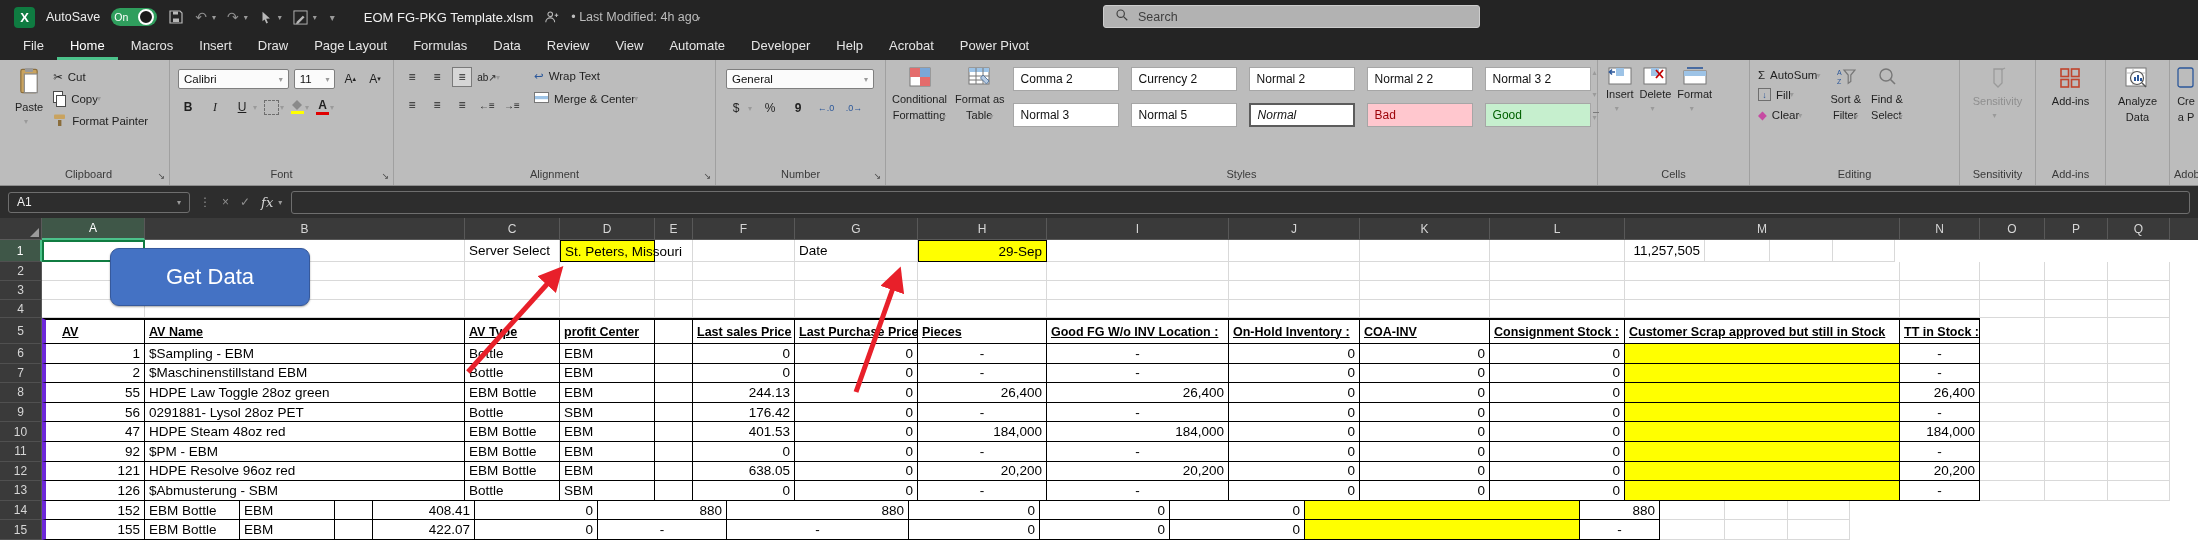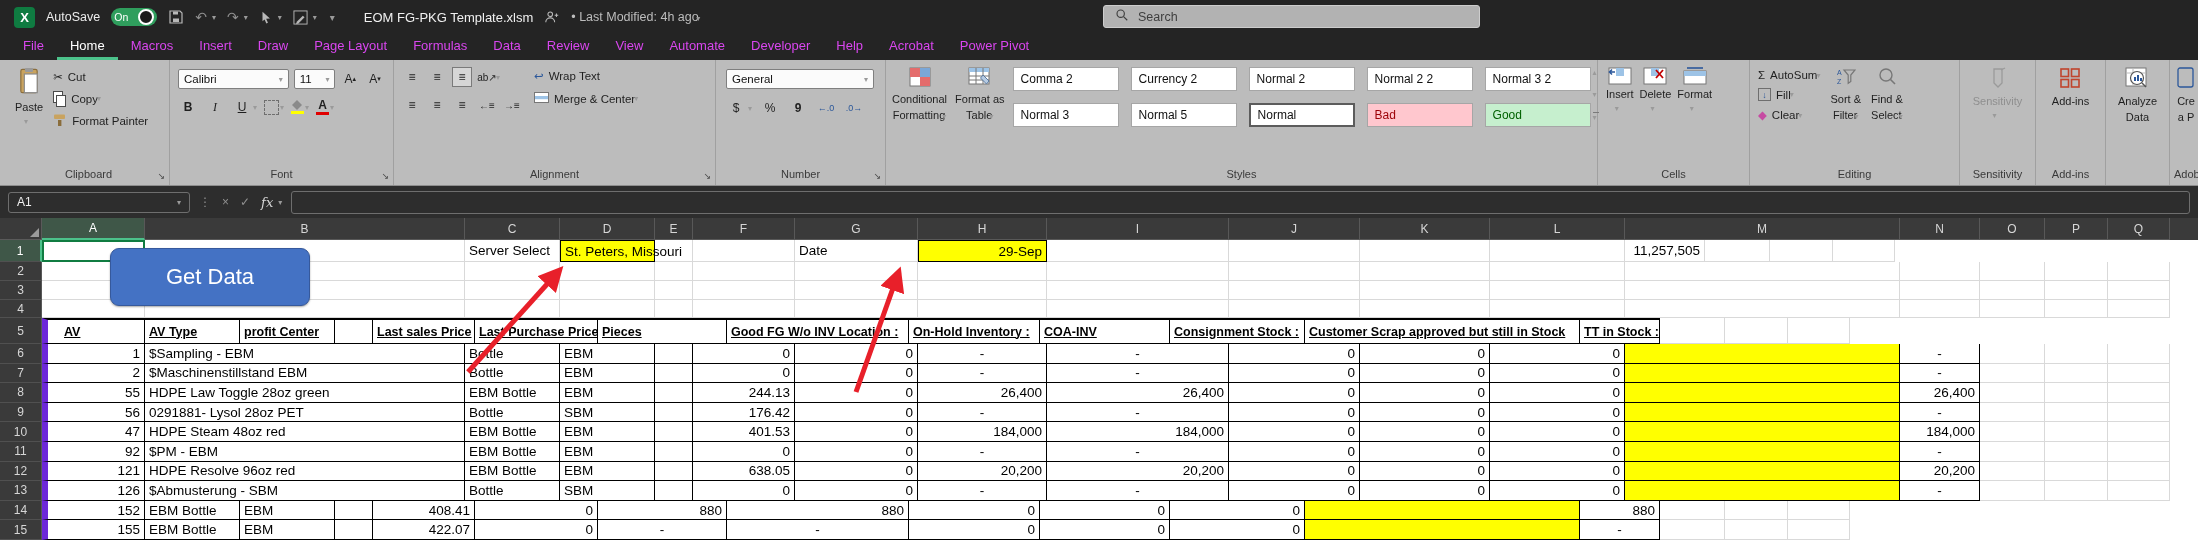--- a/index.html
+++ b/index.html
@@ -21,21 +21,21 @@
   .dd{font-size:8px;color:#9a9a9a;margin-left:-6px;}
   .filename{margin-left:18px;font-size:13px;color:#f0f0f0;white-space:nowrap;}
   .modified{font-size:12.5px;color:#bdbdbd;white-space:nowrap;}
   .searchbox{position:absolute;left:1103px;top:5px;width:377px;height:23px;background:#b2b2b2;
              border:1px solid #cdcdcd;border-radius:3px;display:flex;align-items:center;gap:9px;
              padding:0 11px;color:#3f3f3f;font-size:12.5px;box-sizing:border-box;}
 
   
   .tabsrow{position:absolute;top:34px;left:0;right:0;height:26px;background:#242424;
            display:flex;align-items:flex-end;padding-left:10px;}
-  .tab{padding:0 13px;height:26px;line-height:23px;font-size:13px;color:#d946ef;
+  .tab{padding:0 13px;height:26px;line-height:23px;font-size:13px;color:#e5e5e5;
        border-bottom:3px solid transparent;box-sizing:border-box;white-space:nowrap;}
   .tab.active{color:#fff;border-bottom-color:#4cc28b;}
 
   
   .ribbon{position:absolute;top:60px;left:0;right:0;height:126px;background:#bcbcbc;
           border-bottom:1px solid #8d8d8d;box-sizing:border-box;color:#1f1f1f;overflow:hidden;}
   .grp{position:absolute;top:0;bottom:0;border-right:1px solid #a0a0a0;box-sizing:border-box;}
   .grp-label{position:absolute;bottom:5px;left:0;right:0;text-align:center;font-size:11px;
              color:#3a3a3a;white-space:nowrap;overflow:hidden;}
   .launch{position:absolute;right:4px;bottom:4px;font-size:9px;color:#4a4a4a;}
@@ -51,21 +51,21 @@
   .colorbar{display:flex;flex-direction:column;align-items:center;line-height:1;}
   .bar{width:13px;height:3px;margin-top:1px;}
   .copy-icon{position:relative;width:13px;height:15px;flex-shrink:0;}
   .copy-icon i{position:absolute;width:8px;height:10px;border:1px solid #4a4a4a;background:#fff;display:block;}
   .copy-icon i:first-child{left:0;top:0;}
   .copy-icon i:last-child{left:3px;top:4px;}
   .chip{width:106px;height:24px;background:#fff;border:1px solid #a6a6a6;font-size:12px;
         display:flex;align-items:center;padding-left:7px;box-sizing:border-box;color:#111;}
   .chip.bad{background:#ffc7ce;color:#9c0006;}
   .chip.good{background:#c6efce;color:#006100;}
-  .chip.selected{border:2px solid #5c5c5c;}
+  .chip.selected{border:2px solid #5c5c5c;font-style:italic;}
   .gallery{display:grid;grid-template-columns:repeat(5,106px);grid-auto-rows:24px;gap:12px;}
   .gray{color:#8f8f8f !important;}
   .cellgrid-ic svg{display:block;}
 
   
   .fbar{position:absolute;top:186px;left:0;right:0;height:32px;background:#2d2d2d;display:flex;
         align-items:center;gap:9px;padding:0 8px;box-sizing:border-box;}
   .namebox{width:182px;height:21px;border:1px solid #6e6e6e;border-radius:3px;color:#f0f0f0;
            font-size:12px;display:flex;align-items:center;justify-content:space-between;
            padding:0 8px;box-sizing:border-box;}
@@ -86,21 +86,21 @@
   .ch.sel{background:#3f5748;color:#fff;border-bottom:2px solid #4cc28b;}
   .row{display:flex;}
   .rh{width:42px;background:#3a3a3a;color:#d6d6d6;font-size:12px;display:flex;align-items:center;
       justify-content:center;border-right:1px solid #585858;border-bottom:1px solid #505050;
       box-sizing:border-box;flex-shrink:0;}
   .rh.sel{background:#3f5748;color:#fff;border-right:2px solid #4cc28b;}
   .cell{box-sizing:border-box;flex-shrink:0;font-size:13.5px;display:flex;align-items:center;
         padding:0 4px;white-space:nowrap;overflow:hidden;color:#000;}
   .gc{border-right:1px solid #d9d9d9;border-bottom:1px solid #d9d9d9;}
   .tbb{border-right:1px solid #000;border-bottom:1px solid #000;}
-  .bl{border-left:6px solid #6d28d9;padding-left:16px;}
+  .bl{border-left:4px solid #6d28d9;padding-left:16px;}
   .num{justify-content:flex-end;}
   .dash{justify-content:center;}
   .yellow{background:#ffff00;}
   .bdr{border:1px solid #000;}
   .ovf{overflow:visible;}
   .hc{font-weight:700;text-decoration:underline;font-size:12.5px;border-top:2px solid #000;}
   .h22{height:22px;}.h19{height:19px;}.h18{height:18px;}.h26{height:26px;}.hdr{height:19.6px;}
   .wA{width:103px;}.wB{width:320px;}.wC{width:95px;}.wD{width:95px;}.wE{width:38px;}
   .wF{width:102px;}.wG{width:123px;}.wH{width:129px;}.wI{width:182px;}.wJ{width:131px;}
   .wK{width:130px;}.wL{width:135px;}.wM{width:275px;}.wN{width:80px;}.wO{width:65px;}
@@ -643,20 +643,21 @@
           <div class="cell h18 gc" style="width: 80px;"></div>
           <div class="cell h18 gc" style="width: 65px;"></div>
           <div class="cell h18 gc" style="width: 63px;"></div>
           <div class="cell h18 gc" style="width: 62px;"></div>
         </div>
     </div>
 
     <div class="row">
       <div class="rh h26">5</div>
       <div class="cell wA h26 tbb hc bl">AV</div>
+      <div class="cell wB h26 tbb hc">AV Name</div>
       <div class="cell wC h26 tbb hc">AV Type</div>
       <div class="cell wD h26 tbb hc">profit Center</div>
       <div class="cell wE h26 tbb hc"></div>
       <div class="cell wF h26 tbb hc">Last sales Price</div>
       <div class="cell wG h26 tbb hc">Last Purchase Price</div>
       <div class="cell wH h26 tbb hc">Pieces</div>
       <div class="cell wI h26 tbb hc">Good FG W/o INV Location :</div>
       <div class="cell wJ h26 tbb hc">On-Hold Inventory :</div>
       <div class="cell wK h26 tbb hc">COA-INV</div>
       <div class="cell wL h26 tbb hc">Consignment Stock :</div>

